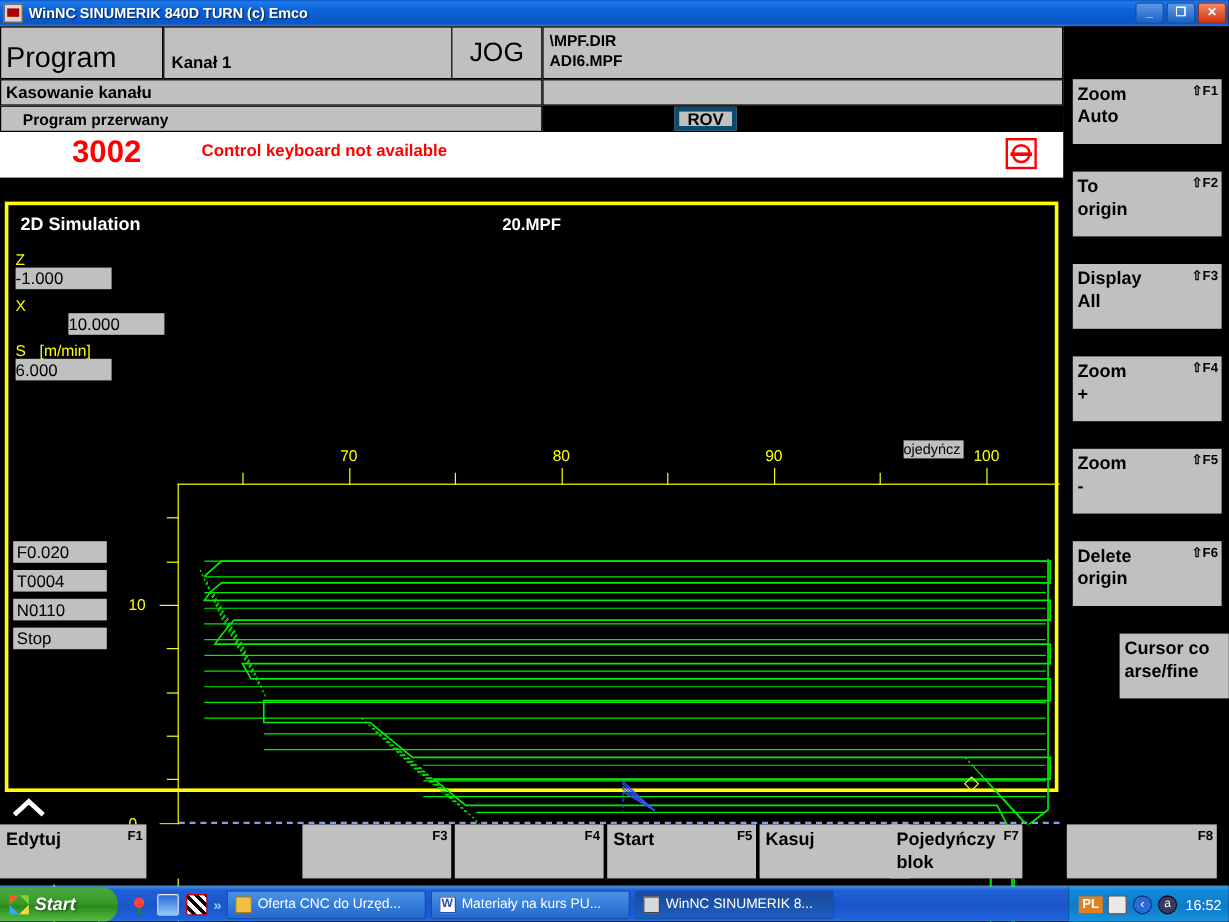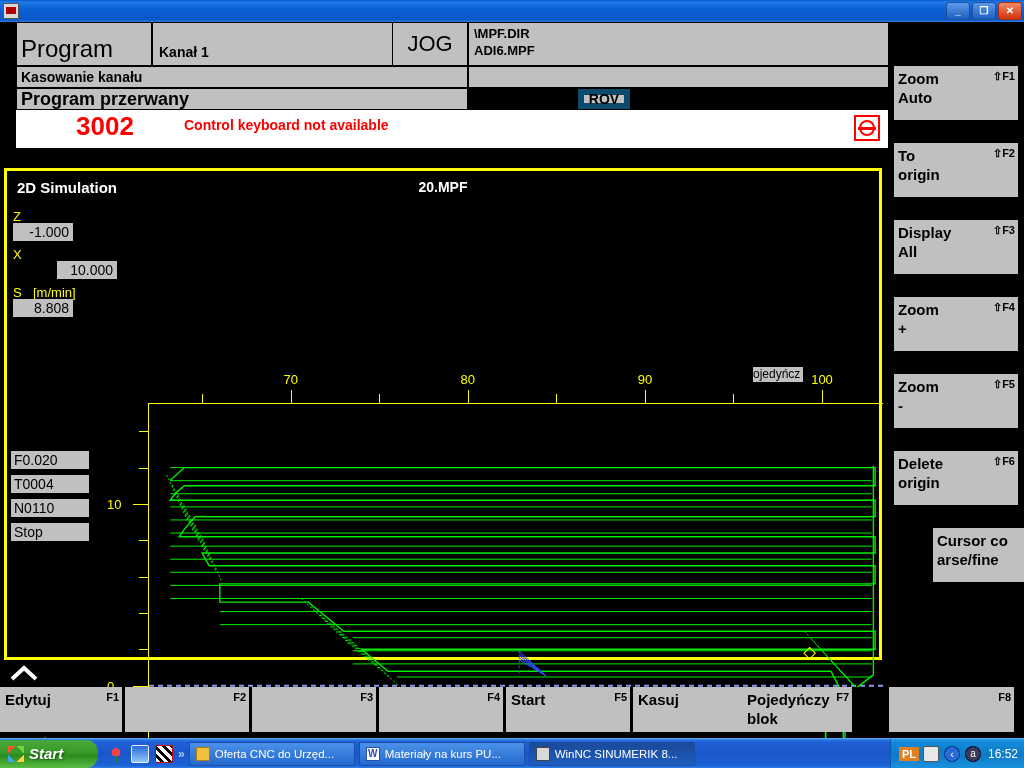--- a/index.html
+++ b/index.html
@@ -33,32 +33,32 @@
   .tb-btn{
     width:24px;height:18px;border:1px solid #1d4f9e;border-radius:3px;
     font-size:10px;color:#fff;font-weight:bold;
     display:flex;align-items:center;justify-content:center;
     background:linear-gradient(to bottom,#5c9ae8,#1d5fc0);
   }
   .tb-btn.close{ background:linear-gradient(to bottom,#f08a6a,#d1330a); border-color:#a82a08; }
   .tb-btn .glyph{ display:block;line-height:1; }
 
   
-  #hdr{ position:absolute; left:16px; top:22px; width:886px; height:104px; background:#404040; }
+  #hdr{ position:absolute; left:0; top:22px; width:886px; height:104px; background:#404040; }
   .cell{ background:#c0c0c0; border:1px solid #000; position:absolute; color:#000; }
 
   #h-program{ left:0;   top:0;  width:136px; height:44px; font-size:24px; display:flex; align-items:flex-end; padding-left:4px; padding-bottom:2px;}
   #h-kanal  { left:136px;top:0;  width:288px; height:44px; font-size:14px; font-weight:bold; display:flex; align-items:flex-end; padding-left:6px; padding-bottom:5px;}
   #h-mode   { left:376px;top:0;  width:76px;  height:44px; font-size:22px; display:flex; align-items:center; justify-content:center; }
   #h-prog   { left:452px;top:0;  width:434px; height:44px; font-size:13px; font-weight:bold; padding-left:5px; padding-top:2px; line-height:17px;}
   #h-msg    { left:0;   top:44px;width:452px; height:22px; font-size:14px; font-weight:bold; display:flex;align-items:center;padding-left:4px;}
   #h-msg2   { left:452px;top:44px;width:434px;height:22px; }
-  #h-state  { left:0;   top:66px;width:452px; height:22px; font-size:18px; font-weight:bold; display:flex;align-items:center;padding-left:4px;}
+  #h-state  { left:0;   top:66px;width:452px; height:22px; font-size:13px; font-weight:bold; display:flex;align-items:center;padding-left:18px;}
   #h-rovbar { left:452px;top:66px;width:434px;height:22px; background:#000;border:none;position:absolute;}
-  #h-rov    { position:absolute;left:110px;top:1px;width:52px;height:20px;background:#c0c0c0;border:6px solid #0c4a6e;
+  #h-rov    { position:absolute;left:110px;top:1px;width:52px;height:20px;background:#c0c0c0;border:4px solid #0c4a6e;
               font-size:14px;font-weight:bold;display:flex;align-items:center;justify-content:center;}
   #h-alarmrow{ left:0;top:88px;width:886px;height:38px;background:#fff;border:none;position:absolute;}
   #h-alarmno{ position:absolute;left:60px;top:1px;color:#f00;font-size:26px;font-weight:bold;}
   #h-alarmtx{ position:absolute;left:168px;top:7px;color:#f00;font-size:14px;font-weight:bold;}
   #h-stopicon{ position:absolute;right:22px;top:5px;width:26px;height:26px;border:2px solid #f00;}
   #h-stopicon .circ{ position:absolute;left:3px;top:3px;width:16px;height:16px;border:2px solid #f00;border-radius:50%;}
   #h-stopicon .bar{ position:absolute;left:2px;top:10px;width:18px;height:3px;background:#f00;}
 
   
   #vkeys{ position:absolute; left:888px; top:22px; width:136px; height:656px; background:#000; }
@@ -70,21 +70,21 @@
   .vkey .fk{ position:absolute; right:3px; top:1px; font-size:11px; font-weight:bold; }
 
   
   #sim{ position:absolute; left:4px; top:168px; width:878px; height:492px;
         background:#000; border:3px solid #ffff00; }
   #sim-title{ position:absolute; left:10px; top:8px; color:#fff; font-size:15px; font-weight:bold; }
   #sim-prog { position:absolute; left:0; right:0; top:8px; text-align:center; color:#fff; font-size:14px; font-weight:bold;}
 
   .ax-lab{ position:absolute; color:#ffff00; font-size:13px; }
   .val-box{ position:absolute; background:#c0c0c0; color:#000; font-size:14px;
-            text-align:right; padding-right:4px; width:60px; height:18px; line-height:18px;}
+            text-align:left; padding-right:4px; width:80px; height:18px; line-height:18px;}
   .st-box { position:absolute; background:#c0c0c0; color:#000; font-size:14px;
             width:78px; height:18px; line-height:18px; padding-left:3px;}
 
   #tooltip{ position:absolute; left:746px; top:196px; background:#c0c0c0; color:#000;
             font-size:12px; width:50px; height:15px; overflow:hidden; white-space:nowrap; }
 
   #plot{ position:absolute; left:141px; top:232px; width:735px; height:418px;
          border-left:1px solid #ffff00; border-top:1px solid #ffff00; }
   .tick-h{ position:absolute; top:-10px; width:1px; height:10px; background:#ffff00;}
   .tick-h.maj{ top:-14px; height:14px; }
@@ -131,20 +131,21 @@
   #tray .pl{ background:#e08020;color:#fff;font-size:11px;font-weight:bold;
              padding:1px 3px;margin-right:4px;}
   #tray .tico{ width:16px;height:16px;margin-right:5px;}
   #tray .clock{ color:#fff;font-size:12px;margin-left:2px;}
 </style>
 </head>
 <body>
 
 <div id="titlebar">
   <div class="tb-icon"></div>
+  <div class="tb-title">WinNC SINUMERIK 840D TURN (c) Emco</div>
   <div id="tb-buttons">
     <div class="tb-btn">
         <span class="glyph">_</span>
       </div>
     <div class="tb-btn">
         <span class="glyph">❐</span>
       </div>
     <div class="tb-btn close">
         <span class="glyph">✕</span>
       </div>
@@ -195,21 +196,21 @@
 <div id="sim">
   <div id="sim-title">2D Simulation</div>
   <div id="sim-prog">20.MPF</div>
 
   <div class="ax-lab" style="left:6px;top:38px;">Z</div>
   <div class="val-box" style="left:6px;top:52px;">-1.000</div>
   <div class="ax-lab" style="left:6px;top:76px;">X</div>
   <div class="val-box" style="left:6px;top:90px;margin-left:44px;">10.000</div>
   <div class="ax-lab" style="left:6px;top:114px;">S</div>
   <div class="ax-lab" style="left:26px;top:114px;">[m/min]</div>
-  <div class="val-box" style="left:6px;top:128px;">8.808</div>
+  <div class="val-box" style="left:6px;top:128px;">6.000</div>
 
   <div class="st-box" style="left:4px;top:280px;">F0.020</div>
   <div class="st-box" style="left:4px;top:304px;">T0004</div>
   <div class="st-box" style="left:4px;top:328px;">N0110</div>
   <div class="st-box" style="left:4px;top:352px;">Stop</div>
 
   <div id="axind">
     <svg width="100" height="110" viewBox="0 0 100 110">
       <line x1="18" y1="100" x2="18" y2="28" stroke="#ffff00" stroke-width="2"></line>
       <polyline points="8,48 18,28 28,48" fill="none" stroke="#ffff00" stroke-width="2"></polyline>
@@ -303,21 +304,20 @@
   <div id="tooltip">ojedyńcz</div>
 </div>
 
 <div id="chev">
   <svg width="28" height="18" viewBox="0 0 28 18">
     <polyline points="2,14 14,3 26,14" fill="none" stroke="#ffffff" stroke-width="4"></polyline>
   </svg>
 </div>
 <div id="hkeys">
     <div class="hkey" style="left: 0px; width: 122px;"><span style="white-space: pre-line;">Edytuj</span><span class="fk">F1</span></div>
-    <div class="hkey" style="left: 125px; width: 124px;"><span style="white-space: pre-line;"></span><span class="fk">F2</span></div>
     <div class="hkey" style="left: 252px; width: 124px;"><span style="white-space: pre-line;"></span><span class="fk">F3</span></div>
     <div class="hkey" style="left: 379px; width: 124px;"><span style="white-space: pre-line;"></span><span class="fk">F4</span></div>
     <div class="hkey" style="left: 506px; width: 124px;"><span style="white-space: pre-line;">Start</span><span class="fk">F5</span></div>
     <div class="hkey" style="left: 633px; width: 125px;"><span style="white-space: pre-line;">Kasuj</span><span class="fk">F6</span></div>
     <div class="hkey" style="left: 742px; width: 110px;"><span style="white-space: pre-line;">Pojedyńczy
 blok</span><span class="fk">F7</span></div>
     <div class="hkey" style="left: 889px; width: 125px;"><span style="white-space: pre-line;"></span><span class="fk">F8</span></div>
   </div>
 
 <div id="taskbar">

